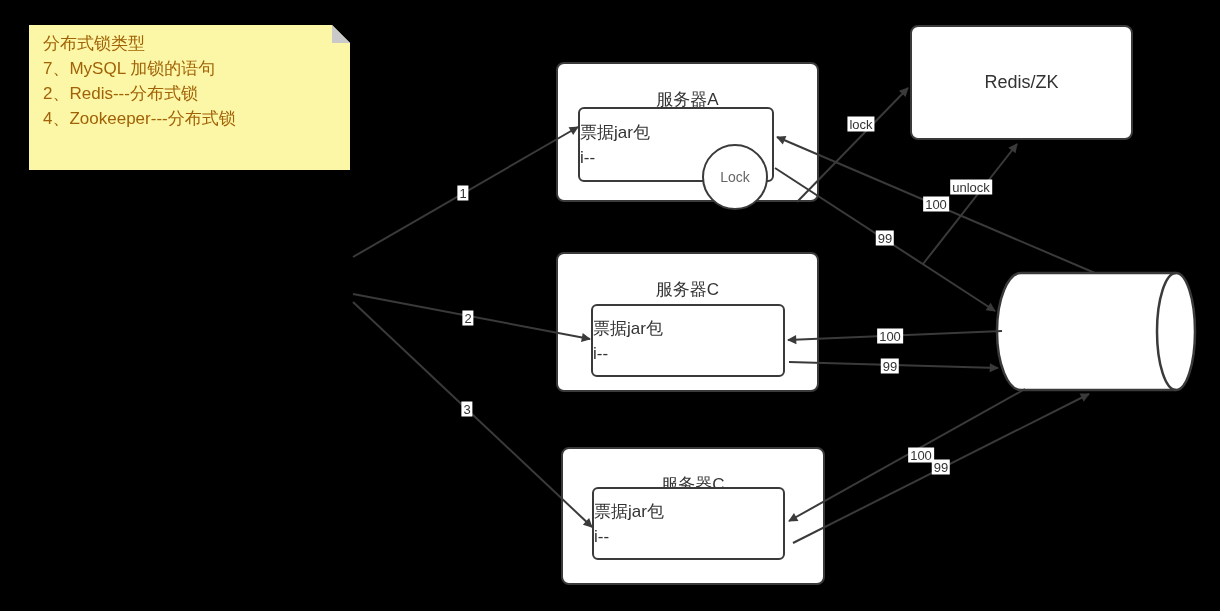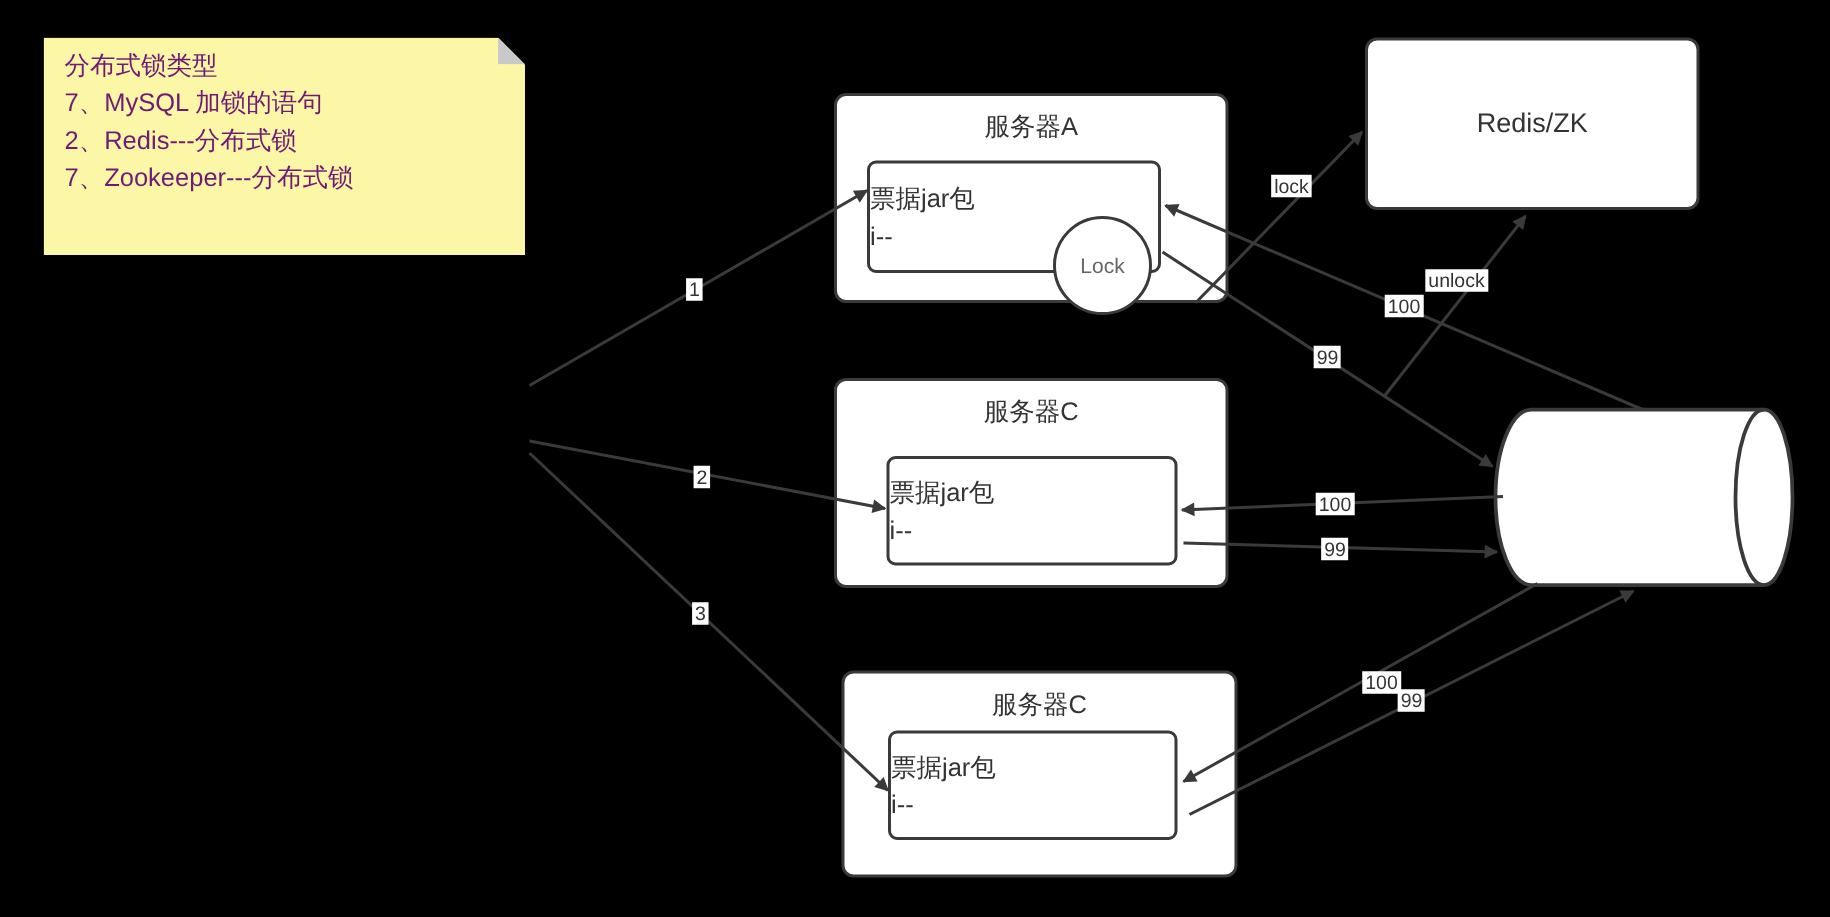--- a/index.html
+++ b/index.html
@@ -6,32 +6,32 @@
   #canvas{
     position:relative;width:1220px;height:611px;background:#000;overflow:hidden;
     font-family:"Liberation Sans","DejaVu Sans",sans-serif;color:#333;
   }
   
   .note{
     position:absolute;left:29px;top:25px;width:321px;height:145px;
     background:#fbf7a6;
     clip-path:polygon(0 0, calc(100% - 18px) 0, 100% 18px, 100% 100%, 0 100%);
     padding:6px 0 0 14px;box-sizing:border-box;
-    font-size:17px;line-height:25px;color:#701a75;
+    font-size:17px;line-height:25px;color:#a16207;
   }
   .note-fold{
     position:absolute;right:0;top:0;width:18px;height:18px;background:#c9c9c9;
     clip-path:polygon(0 0, 100% 100%, 0 100%);
   }
   
   .box{
     position:absolute;background:#fff;border:2px solid #3a3a3a;border-radius:8px;
     box-sizing:border-box;color:#333;z-index:1;
   }
-  .server-title{ text-align:center;font-size:17px;padding-top:9px; }
+  .server-title{ text-align:center;font-size:17px;padding-top:24px; }
   .inner-box{
     position:absolute;background:#fff;border:2px solid #3a3a3a;border-radius:6px;
     box-sizing:border-box;display:flex;flex-direction:column;align-items:flex-start;
     justify-content:center;font-size:17px;line-height:25px;z-index:1;
   }
   .center-box{ display:flex;align-items:center;justify-content:center;font-size:17px; }
   .redis-box{ font-size:18px; }
   
   .lock-circle{
     position:absolute;left:702px;top:144px;width:66px;height:66px;border-radius:50%;
@@ -54,21 +54,21 @@
 </style>
 </head>
 <body>
 
 <div id="canvas">
 
   <div class="note">
     <div>分布式锁类型</div>
     <div>7、MySQL 加锁的语句</div>
     <div>2、Redis---分布式锁</div>
-    <div>7、Zookeeper---分布式锁</div>
+    <div>4、Zookeeper---分布式锁</div>
   </div>
   <div class="note-fold" style="left:332px;top:25px;"></div>
 
 
   <div class="box" style="left:556px;top:62px;width:263px;height:140px;">
     <div class="server-title">服务器A</div>
   </div>
   <div class="inner-box" style="left:578px;top:107px;width:196px;height:75px;">
     <span>票据jar包</span>
     <span>i--</span>

